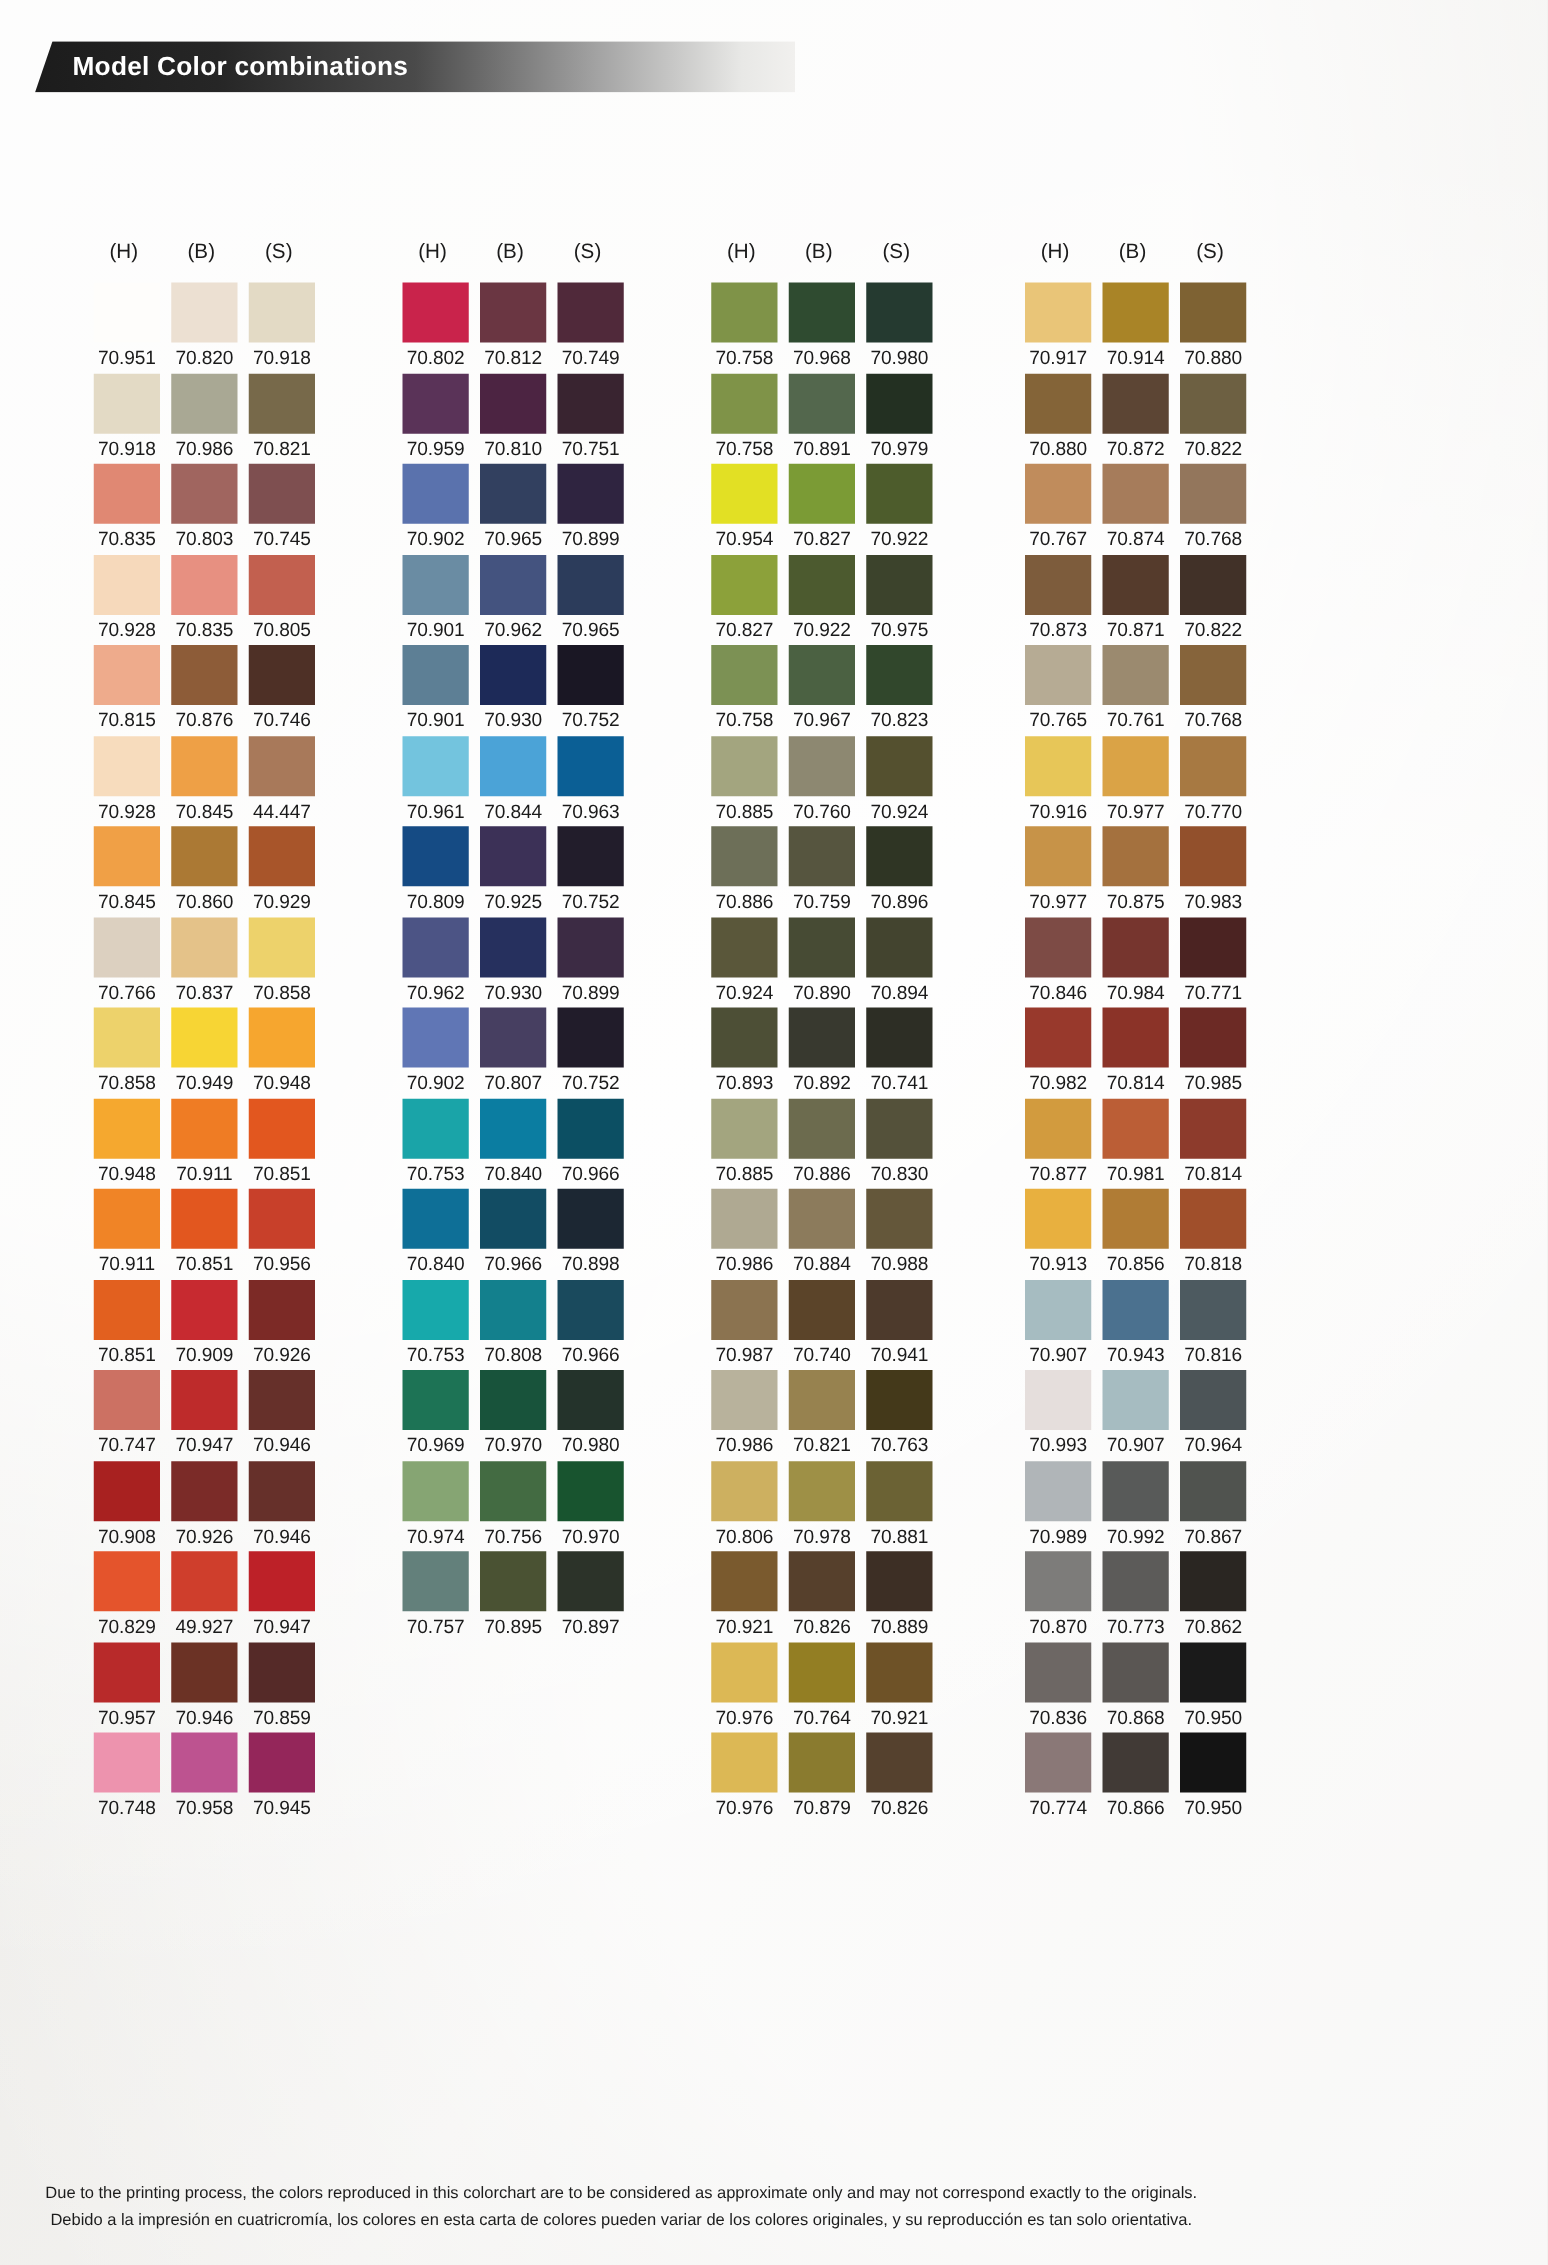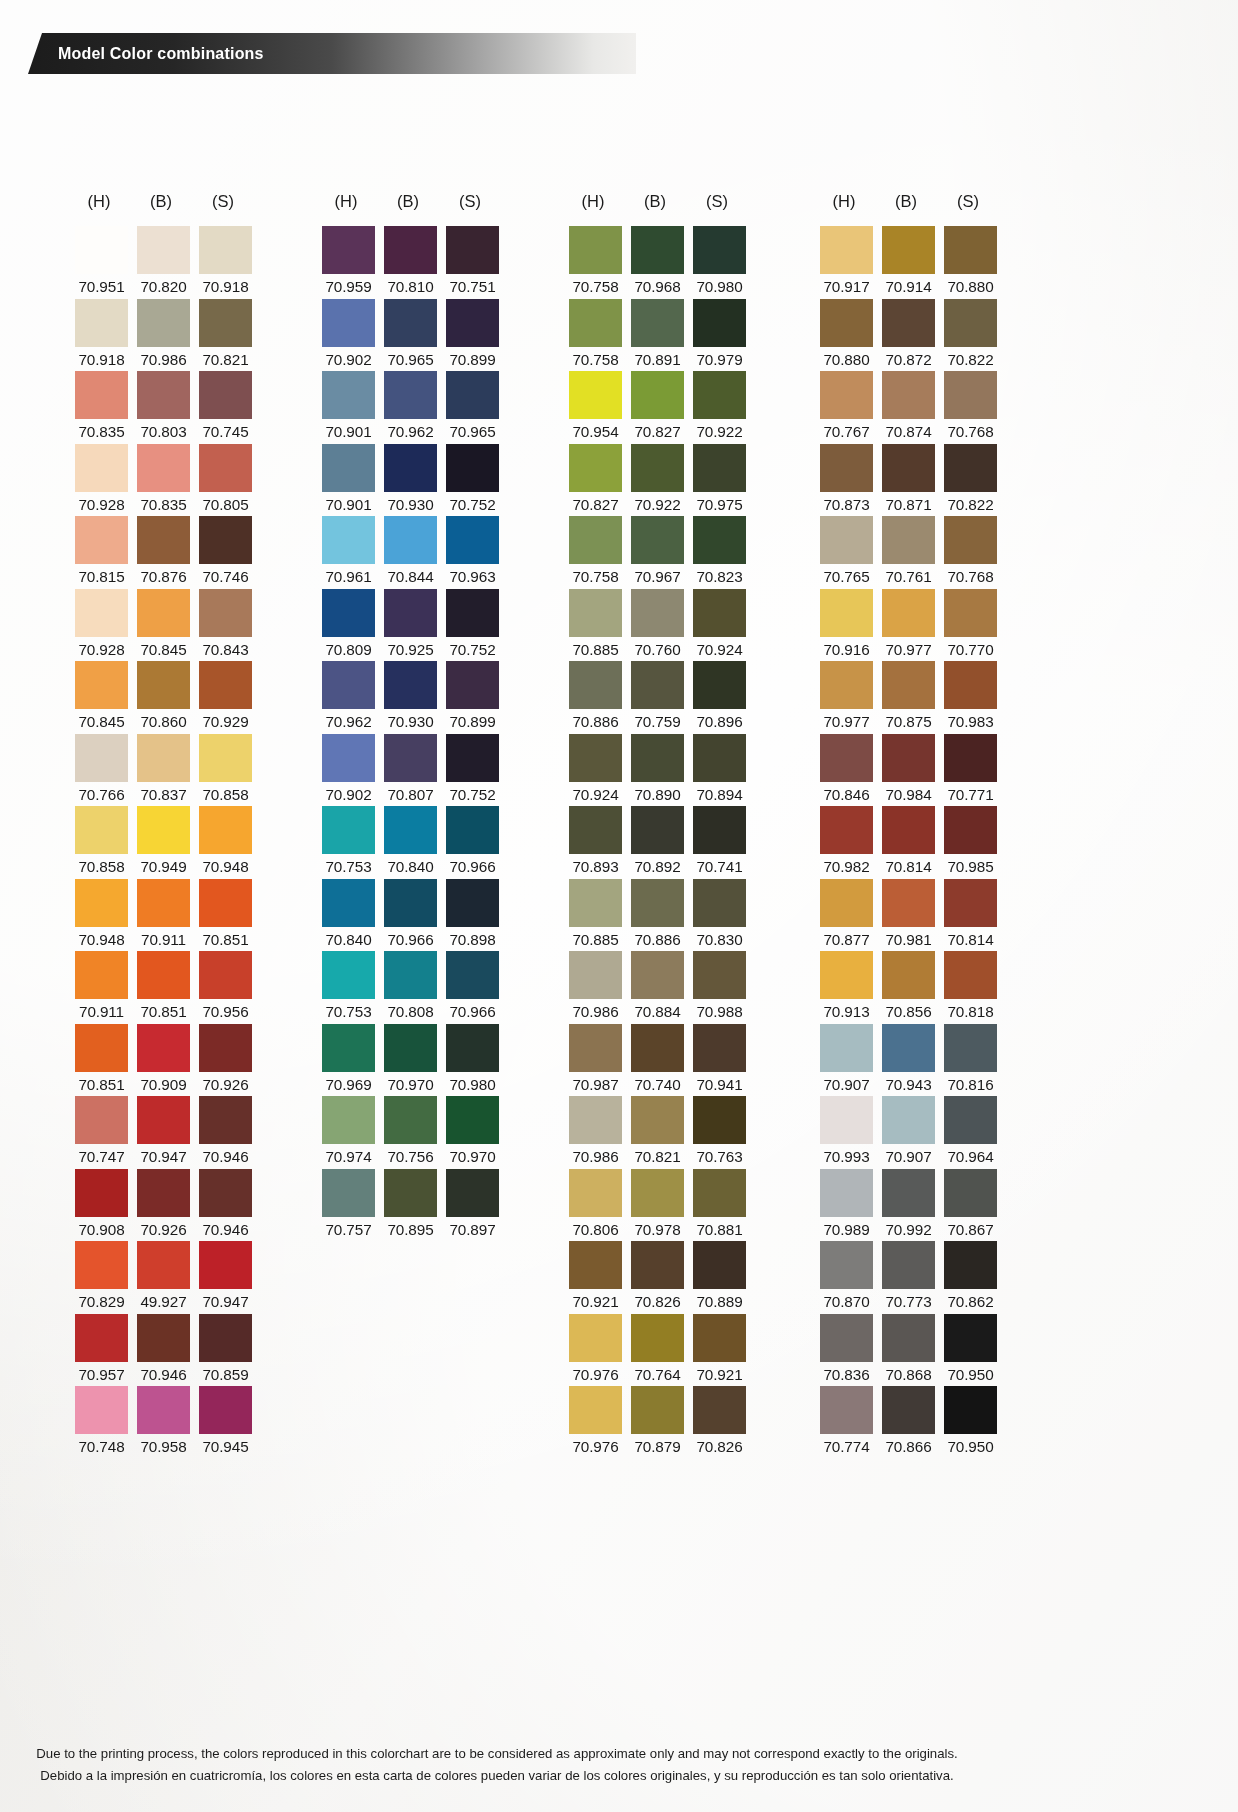--- a/index.html
+++ b/index.html
@@ -25,21 +25,21 @@
   .banner{
     position:absolute;left:28px;top:33px;width:608px;height:41px;
   }
   .banner-shape{
     position:absolute;inset:0;
     background:linear-gradient(90deg,#1c1c1c 0%,#262626 24%,#4a4a4a 50%,#a3a3a3 74%,#e8e8e6 93%,#f1f0ee 100%);
     clip-path:polygon(14px 0, 100% 0, 100% 100%, 0 100%);
   }
   .banner-text{
     position:absolute;left:30px;top:50%;transform:translateY(-50%);
-    color:#ffffff;font-size:16px;font-weight:bold;letter-spacing:.2px;
+    color:#ffffff;font-size:21px;font-weight:bold;letter-spacing:.2px;
     white-space:nowrap;
   }
 
   
   .legend{
     position:absolute;left:75px;top:118px;width:915px;height:54px;
     border-top:1.6px solid #1b1b1b;border-bottom:1.6px solid #1b1b1b;
   }
   .legend-row{position:relative;width:100%;height:100%;}
   .legend-item{
@@ -186,21 +186,21 @@
           <div class="cell c0">
             <span class="sw" style="background: rgb(247, 220, 189);"></span>
             <span class="code">70.928</span>
           </div>
           <div class="cell c1">
             <span class="sw" style="background: rgb(238, 160, 70);"></span>
             <span class="code">70.845</span>
           </div>
           <div class="cell c2">
             <span class="sw" style="background: rgb(168, 121, 90);"></span>
-            <span class="code">70.843</span>
+            <span class="code">44.447</span>
           </div>
         </div>
         <div class="row">
           <div class="cell c0">
             <span class="sw" style="background: rgb(240, 160, 70);"></span>
             <span class="code">70.845</span>
           </div>
           <div class="cell c1">
             <span class="sw" style="background: rgb(171, 121, 52);"></span>
             <span class="code">70.860</span>
@@ -352,20 +352,34 @@
         </div>
       </div>
       <div class="group g1">
         <div class="hdr">
           <span class="c0">(H)</span>
           <span class="c1">(B)</span>
           <span class="c2">(S)</span>
         </div>
         <div class="row">
           <div class="cell c0">
+            <span class="sw" style="background: rgb(201, 35, 75);"></span>
+            <span class="code">70.802</span>
+          </div>
+          <div class="cell c1">
+            <span class="sw" style="background: rgb(106, 54, 66);"></span>
+            <span class="code">70.812</span>
+          </div>
+          <div class="cell c2">
+            <span class="sw" style="background: rgb(80, 41, 58);"></span>
+            <span class="code">70.749</span>
+          </div>
+        </div>
+        <div class="row">
+          <div class="cell c0">
             <span class="sw" style="background: rgb(90, 51, 88);"></span>
             <span class="code">70.959</span>
           </div>
           <div class="cell c1">
             <span class="sw" style="background: rgb(76, 36, 66);"></span>
             <span class="code">70.810</span>
           </div>
           <div class="cell c2">
             <span class="sw" style="background: rgb(57, 36, 48);"></span>
             <span class="code">70.751</span>

